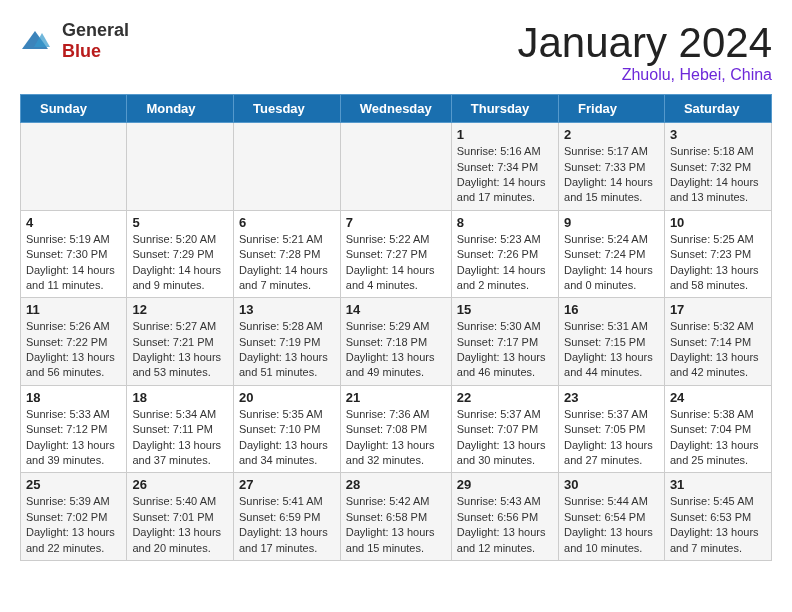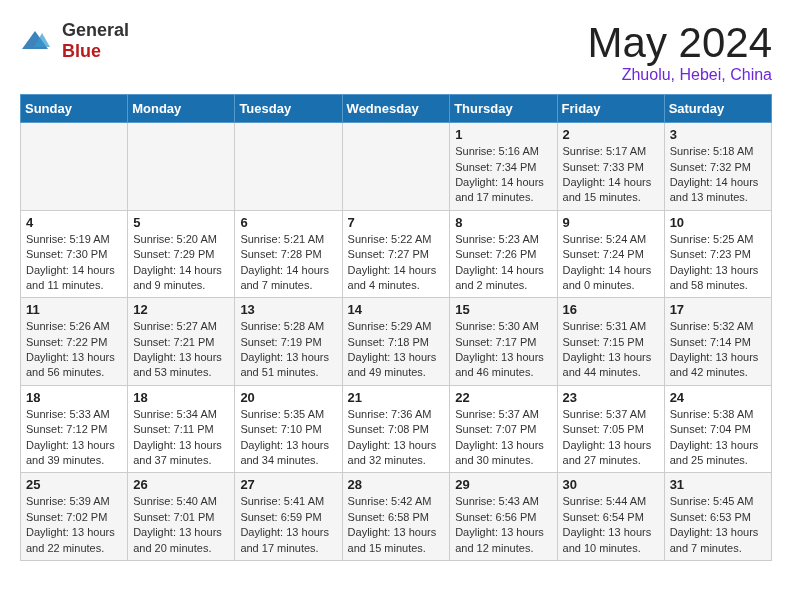--- a/index.html
+++ b/index.html
@@ -40,21 +40,21 @@
     }
     table {
       width: 100%;
       border-collapse: collapse;
     }
     thead tr th {
       background-color: #1a6faf;
       color: #fff;
       font-size: 13px;
       font-weight: bold;
-      padding: 6px 4px;
+      padding: 6px 19px;
       text-align: left;
       border: 1px solid #5599cc;
     }
     tbody tr td {
       border: 1px solid #ccc;
       vertical-align: top;
       padding: 4px 5px;
       min-height: 80px;
       width: 108px;
     }
@@ -88,21 +88,21 @@
     <svg class="logo-icon" viewBox="0 0 30 24" xmlns="http://www.w3.org/2000/svg">
       <polygon points="15,2 28,20 2,20" fill="#1a6faf" opacity="0.85"></polygon>
       <polygon points="22,4 30,18 14,18" fill="#3399cc" opacity="0.7"></polygon>
     </svg>
     <div>
       <span style="font-size:18px;font-weight:bold;color:#333;">General</span><br>
       <span style="font-size:18px;font-weight:bold;color:#b91c1c;">Blue</span>
     </div>
   </div>
   <div class="title-block">
-    <div class="month-title">May 2024</div>
+    <div class="month-title">January 2024</div>
     <div class="location-title">Zhuolu, Hebei, China</div>
   </div>
 </div>
 
 <table>
   <thead>
     <tr>
     <th>Sunday</th>
         <th>Monday</th>
         <th>Tuesday</th>

